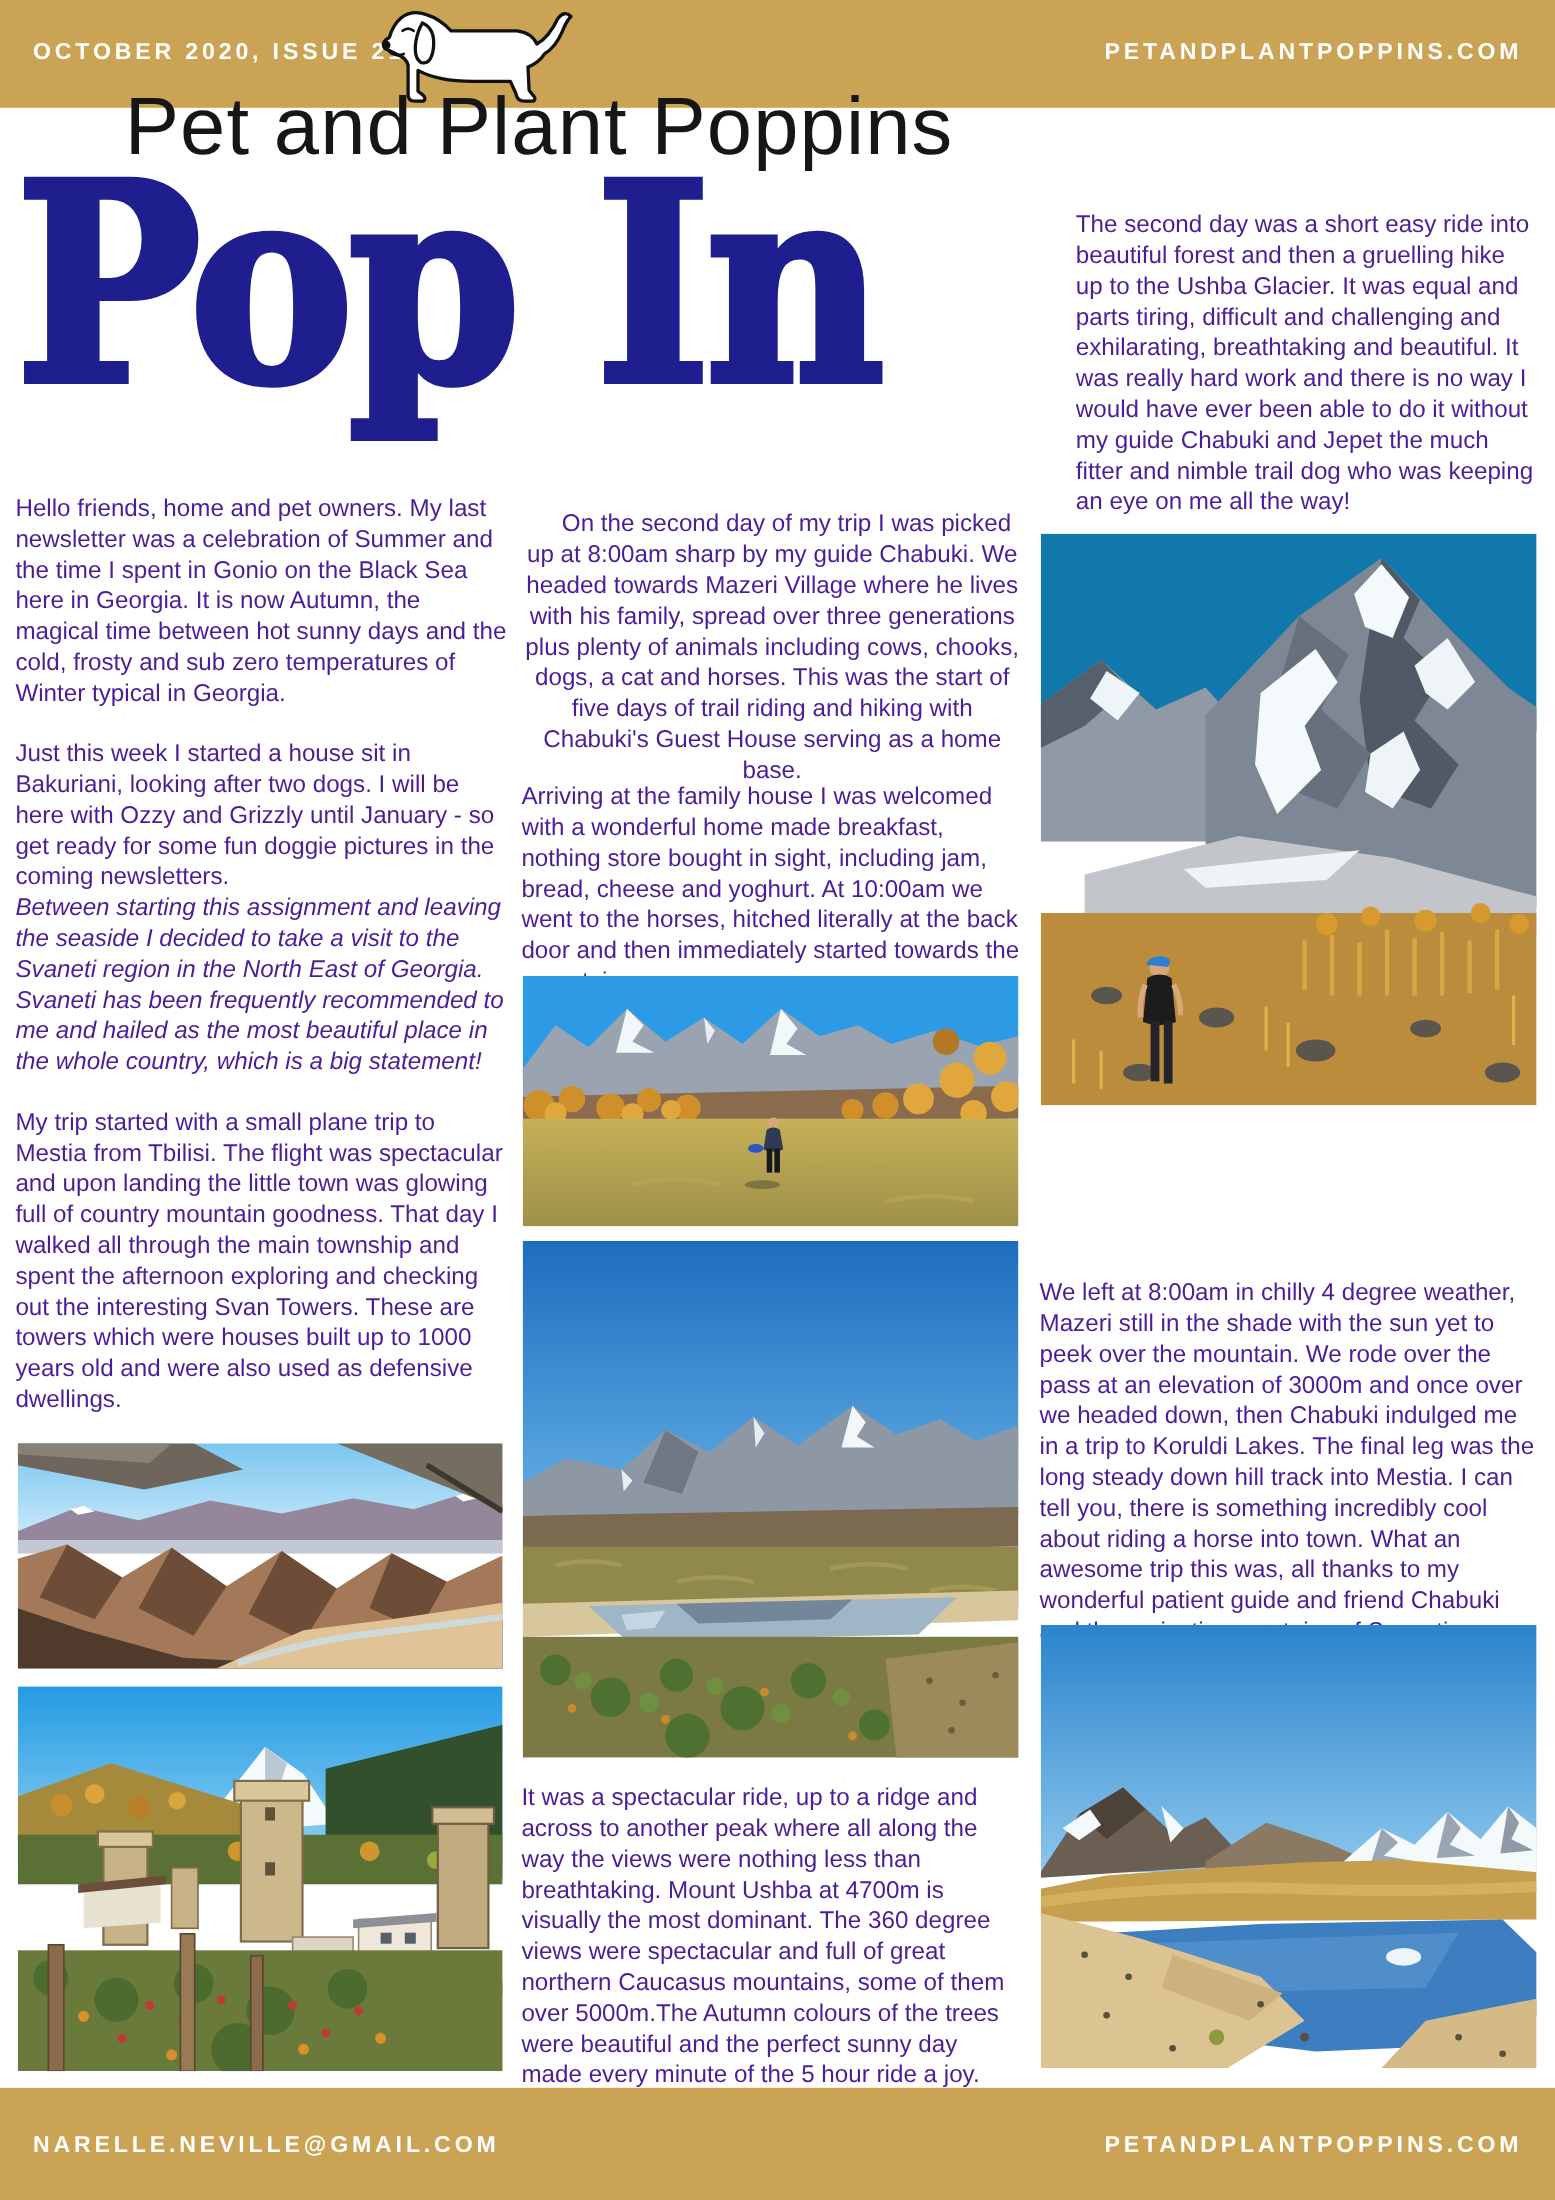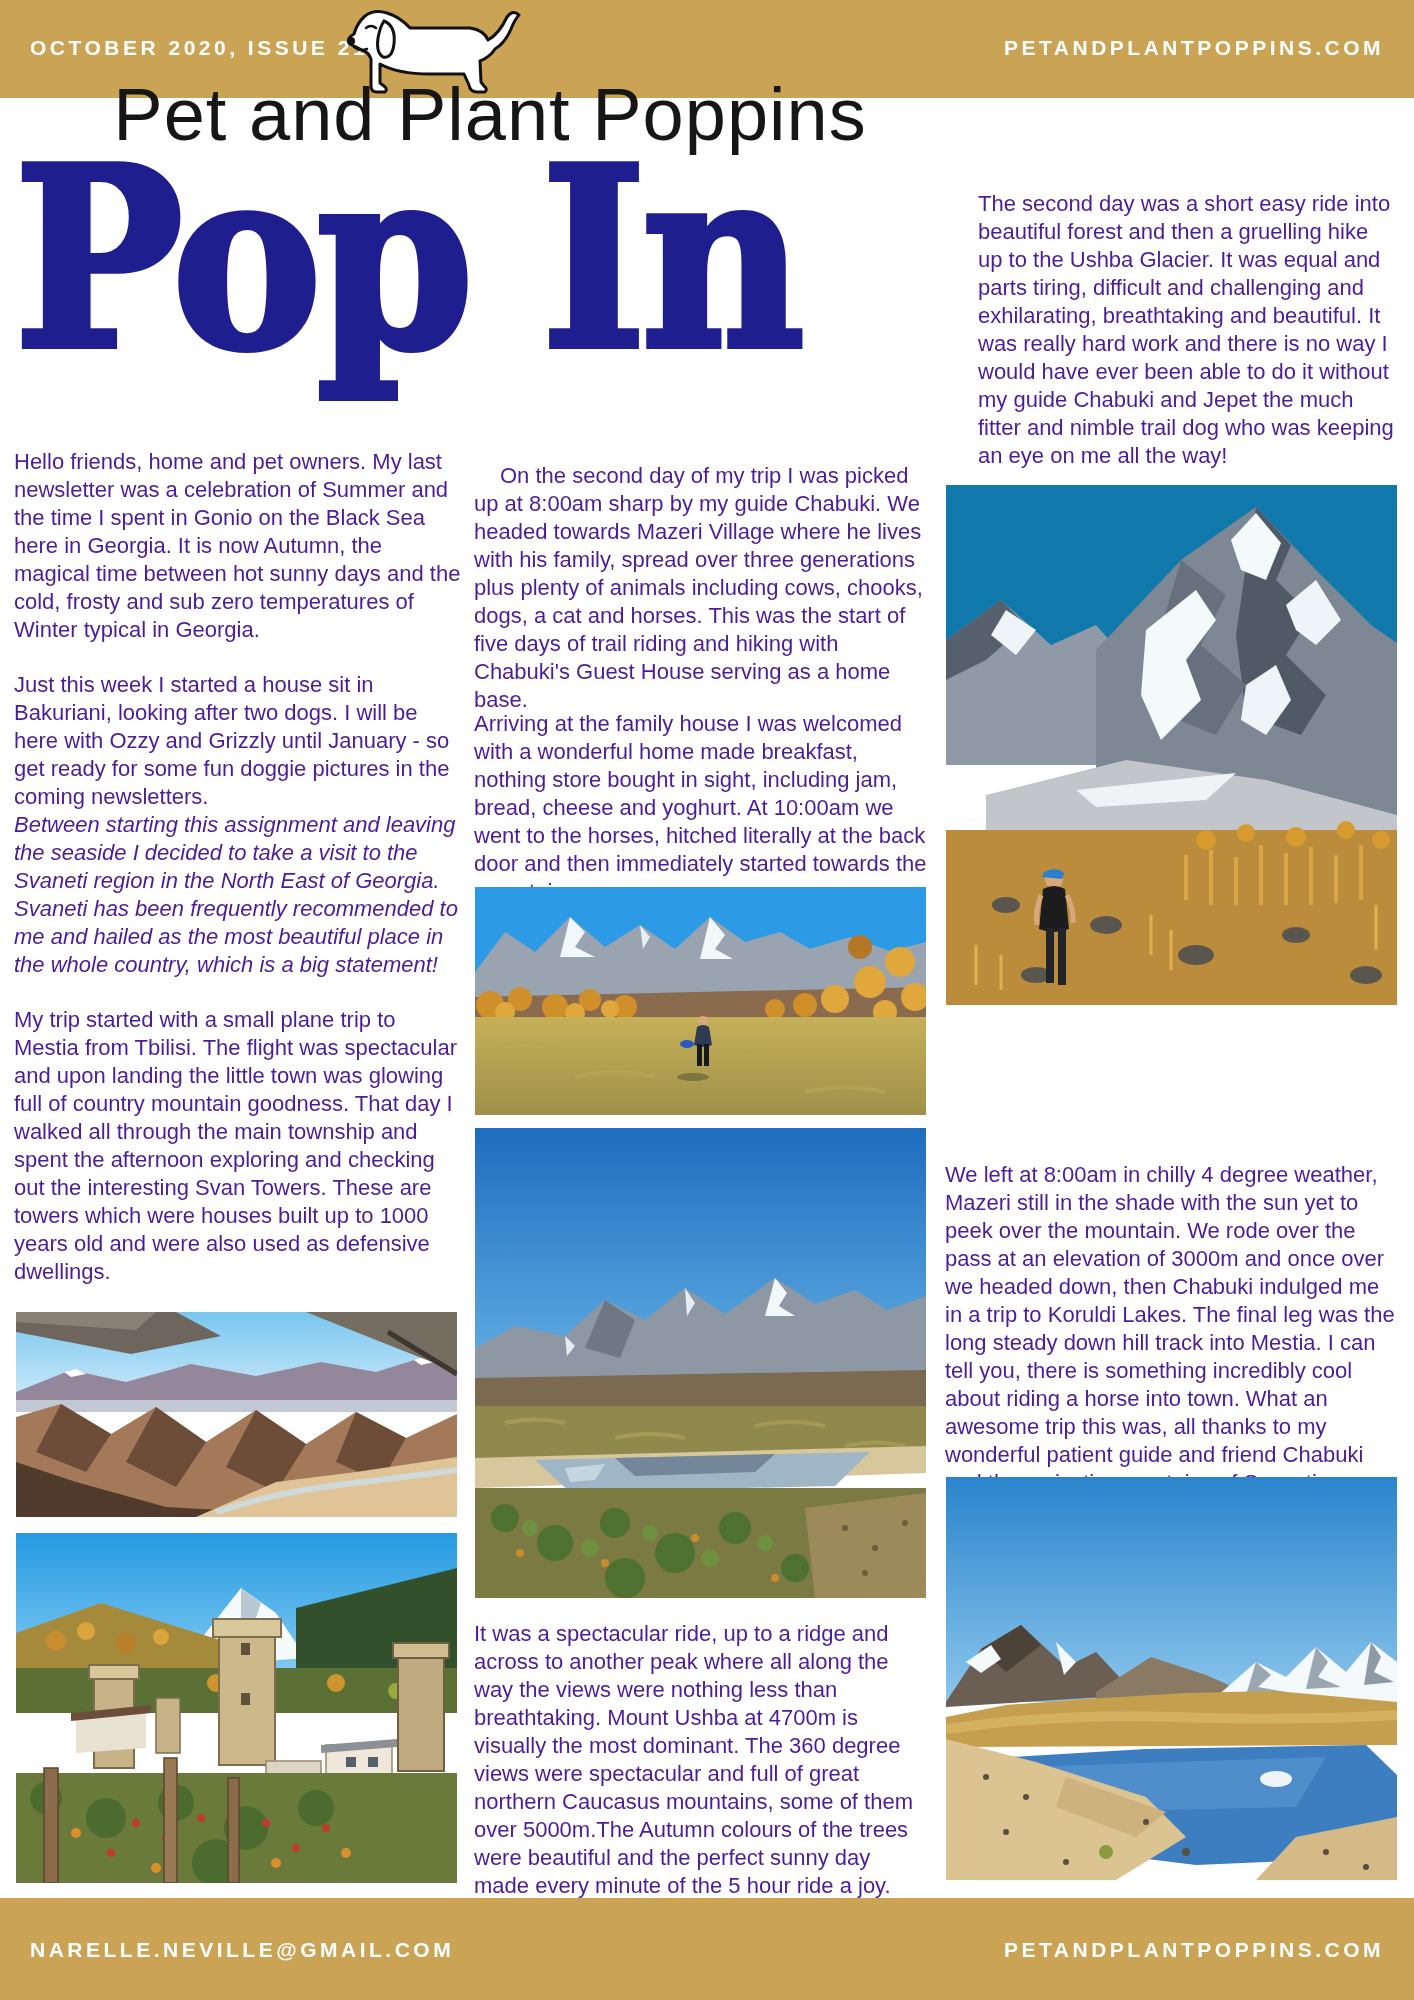--- a/index.html
+++ b/index.html
@@ -19,21 +19,21 @@
   .dog{position:absolute;left:338px;top:0;width:187px;height:100px;}
   
   .masthead-title{position:absolute;left:100px;top:72px;width:780px;text-align:center;
       font-size:74px;font-weight:300;color:#161616;letter-spacing:1px;white-space:nowrap;}
   .masthead-popin{position:absolute;left:14px;top:133px;width:900px;
       font-family:"DejaVu Serif",serif;font-weight:bold;font-size:250px;line-height:1;
       color:#1e1e8f;-webkit-text-stroke:6px #1e1e8f;letter-spacing:-6px;
       transform:scaleX(0.9);transform-origin:0 0;white-space:nowrap;}
   
   .para{position:absolute;font-size:22px;line-height:28px;color:#4c1d95;}
-  .indent-first{text-indent:26px;}
+  .indent-first{text-indent:26px;text-align:center;}
   
   .photo{position:absolute;overflow:hidden;}
   .photo svg{display:block;width:100%;height:100%;}
 </style>
 </head>
 <body>
 
 <div class="page">
 
   <div class="bar top">

